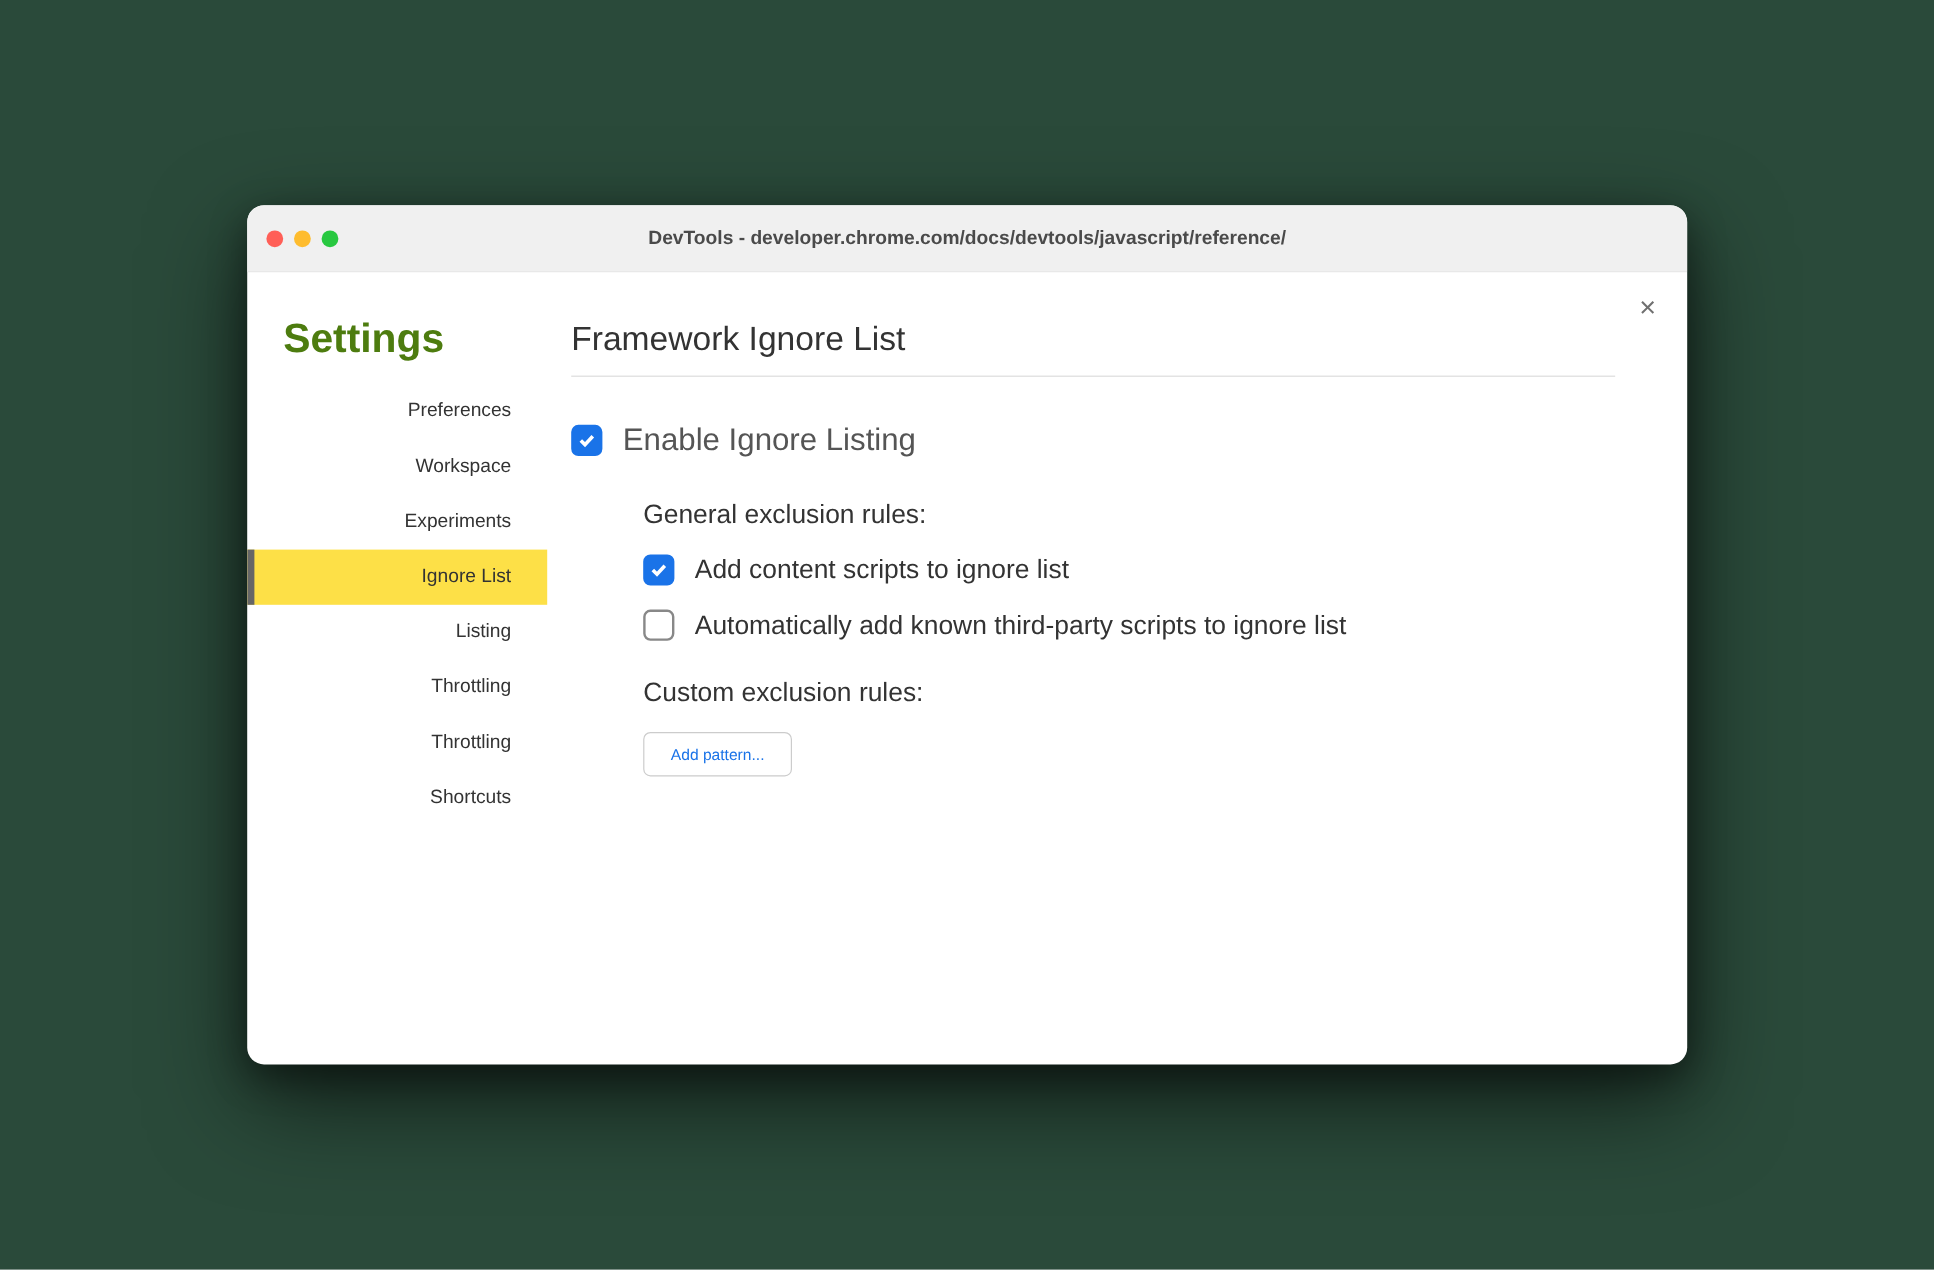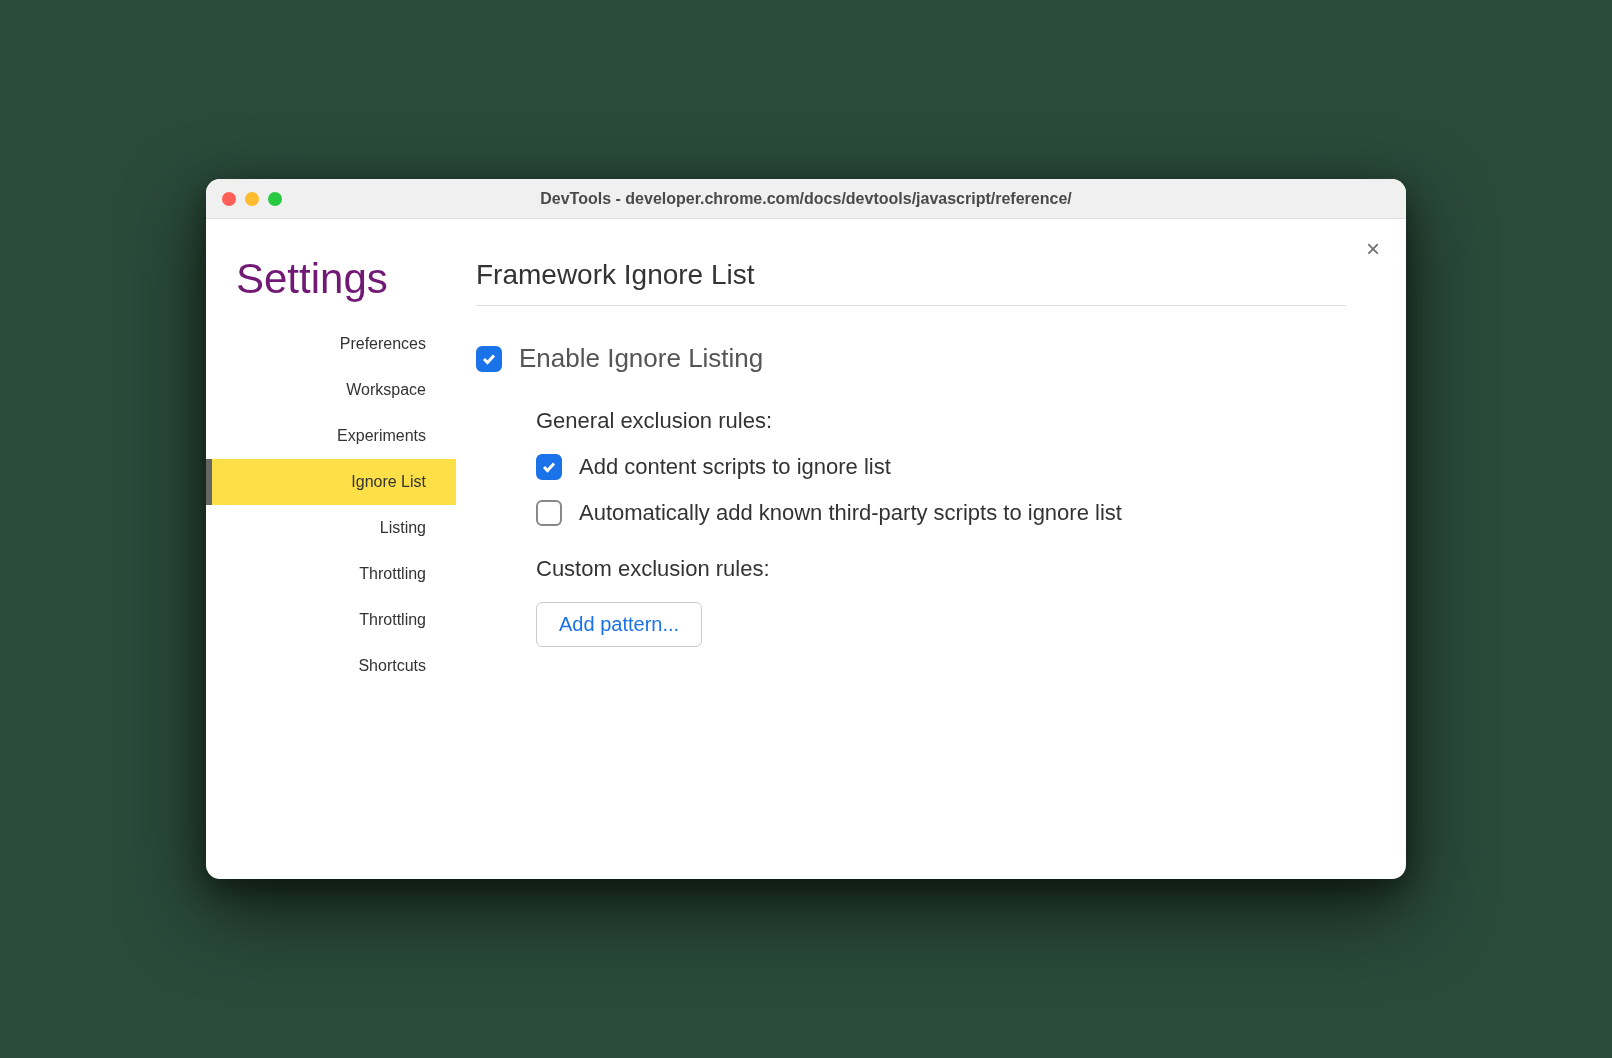--- a/index.html
+++ b/index.html
@@ -13,21 +13,21 @@
       padding: 40px;
     }
     .window {
       width: 1200px;
       background: #ffffff;
       border-radius: 14px;
       box-shadow: 0 30px 80px rgba(0,0,0,0.6), 0 10px 30px rgba(0,0,0,0.4);
       overflow: hidden;
     }
     .titlebar {
-      height: 40px;
+      height: 56px;
       background: #f0f0f0;
       display: flex;
       align-items: center;
       padding: 0 16px;
       position: relative;
       border-top-left-radius: 14px;
       border-top-right-radius: 14px;
       border-bottom: 1px solid #e0e0e0;
     }
     .traffic-lights {
@@ -64,23 +64,23 @@
       color: #707070;
       cursor: pointer;
       line-height: 1;
     }
     .sidebar {
       width: 250px;
       padding: 36px 0 30px 0;
       flex-shrink: 0;
     }
     .sidebar-title {
-      font-size: 42px;
-      font-weight: 400;
-      color: #701a75;
+      font-size: 34px;
+      font-weight: 700;
+      color: #4d7c0f;
       padding: 0 30px 18px 30px;
     }
     .sidebar-item {
       font-size: 16px;
       color: #333;
       padding: 14px 30px;
       cursor: pointer;
       text-align: right;
     }
     .sidebar-item.active {
@@ -153,21 +153,21 @@
     }
     .section-heading {
       font-size: 22px;
       color: #333;
       margin-bottom: 20px;
     }
     .add-pattern-btn {
       border: 1px solid #ccc;
       background: #fff;
       color: #1a73e8;
-      font-size: 20px;
+      font-size: 13px;
       padding: 10px 22px;
       border-radius: 6px;
       cursor: pointer;
       font-family: inherit;
     }
   </style>
 </head>
 <body>
 
 <div class="window">

